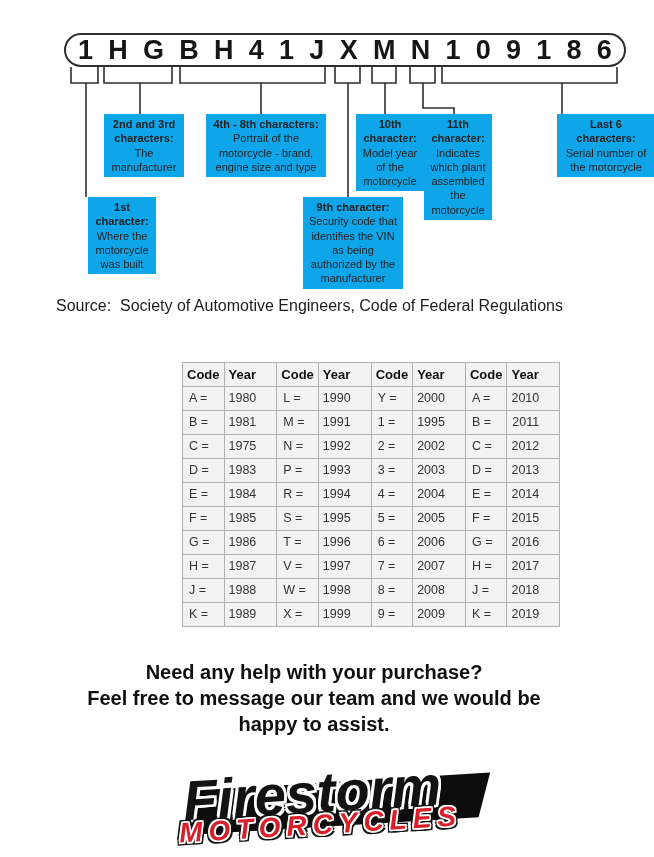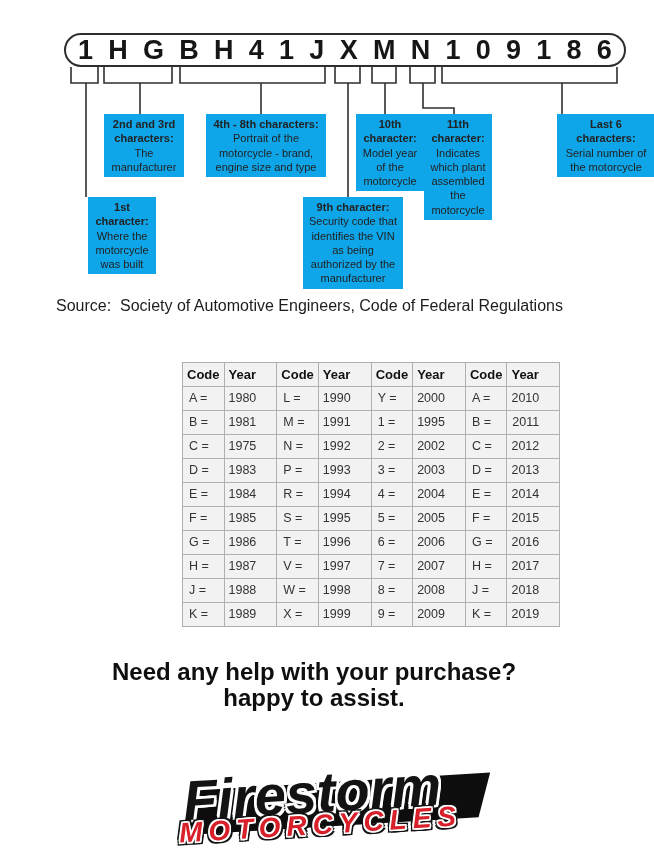--- a/index.html
+++ b/index.html
@@ -51,21 +51,21 @@
   }
   .year-table th{font-size:13px;font-weight:bold;color:#111;text-align:left;}
   .year-table td{font-size:12.5px;color:#333;}
   .col-code{width:34px;}
   .col-year{width:26px;}
   td.code-cell{text-align:left;padding-left:6px;}
   td.year-cell{text-align:right;padding-right:20px;}
   
   .help-text{
     position:absolute;left:0;top:659px;width:628px;text-align:center;
-    font-size:24px;font-weight:bold;color:#0f0f0f;line-height:26px;
+    font-size:20px;font-weight:bold;color:#0f0f0f;line-height:26px;
   }
   
   .logo{
     position:absolute;left:160px;top:766px;width:350px;height:88px;
     transform:rotate(-3.5deg);
   }
   .logo-banner{
     position:absolute;left:30px;top:16px;width:295px;height:44px;
     background:#0d0d0d;transform:skewX(-18deg);
   }
@@ -286,20 +286,21 @@
           <td class="code-cell">9 =</td>
           <td class="year-cell">2009</td>
           <td class="code-cell">K =</td>
           <td class="year-cell">2019</td>
         </tr>
       </tbody>
   </table>
 
   <div class="help-text">
     <div>Need any help with your purchase?</div>
+    <div>Feel free to message our team and we would be</div>
     <div>happy to assist.</div>
   </div>
 
   <div class="logo">
     <div class="logo-banner"></div>
     <div class="logo-title">Firestorm</div>
     <div class="logo-subtitle" style="color: rgb(215, 32, 42);">MOTORCYCLES</div>
   </div>
 
 </div>

